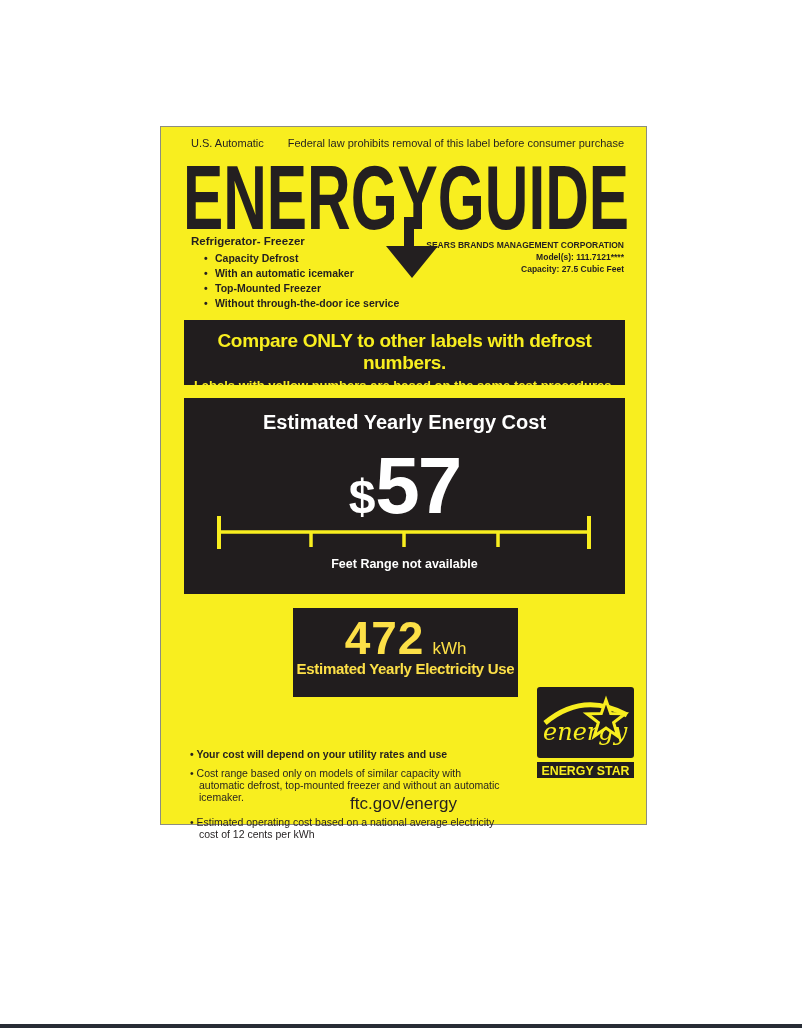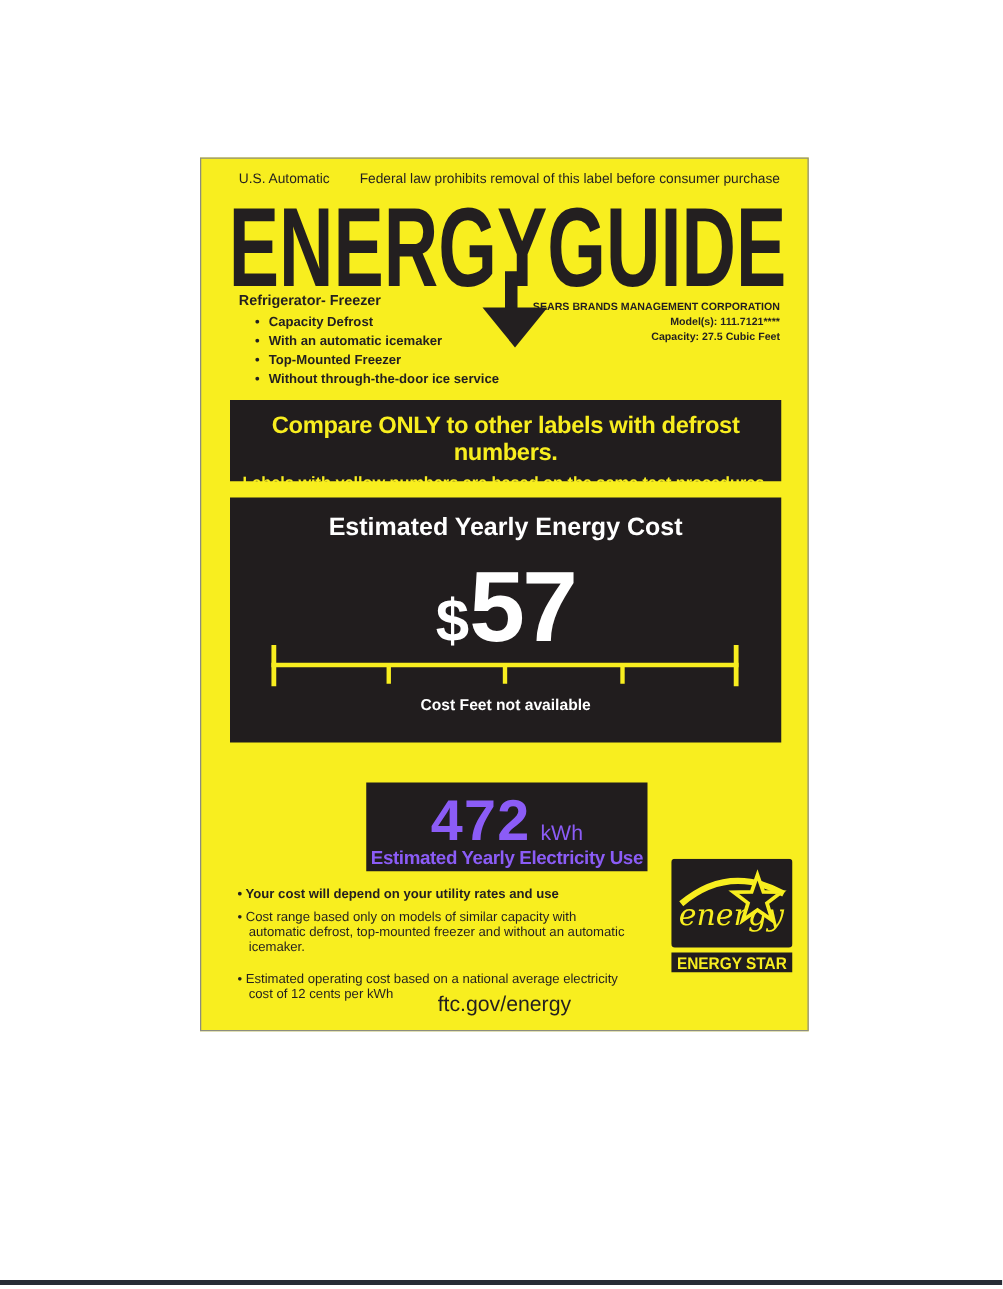--- a/index.html
+++ b/index.html
@@ -31,32 +31,32 @@
     position:absolute;left:23px;top:271px;width:441px;height:196px;
     background:#211d1e;color:#ffffff;text-align:center;
   }
   .cost-title{font-size:20px;font-weight:bold;margin-top:13px;}
   .cost-amount{margin-top:14px;height:76px;display:flex;align-items:baseline;justify-content:center;}
   .cost-currency{font-size:48px;font-weight:bold;line-height:1;}
   .cost-value{font-size:80px;font-weight:bold;line-height:76px;letter-spacing:-2px;}
   .scale-svg{position:absolute;left:33px;top:118px;}
   .range-note{position:absolute;left:0;width:100%;top:159px;font-size:12.5px;font-weight:bold;}
   .kwh-box{
-    position:absolute;left:132px;top:499px;width:225px;height:71px;
-    background:#211d1e;color:#8b5cf6;text-align:center;
+    position:absolute;left:132px;top:481px;width:225px;height:89px;
+    background:#211d1e;color:#fde047;text-align:center;
   }
   .kwh-row{margin-top:9px;display:flex;align-items:baseline;justify-content:center;gap:8px;}
   .kwh-value{font-size:46px;font-weight:bold;line-height:42px;letter-spacing:1px;}
   .kwh-unit{font-size:17px;font-weight:normal;}
   .kwh-caption{font-size:15px;font-weight:bold;margin-top:1px;letter-spacing:-0.3px;}
   .notes{position:absolute;left:26px;top:582px;width:314px;font-size:10.5px;line-height:12px;}
   .note{padding-left:12px;text-indent:-9px;}
   .note::before{content:"• ";}
   .note.bold{font-weight:bold;}
-  .note1{margin-bottom:7px;}
+  .note1{margin-bottom:7px;margin-top:39px;}
   .note2{margin-bottom:13px;}
   .estar-svg{position:absolute;left:376px;top:560px;}
   .footer-url{position:absolute;left:0;width:100%;top:667px;text-align:center;font-size:17px;}
 </style>
 </head>
 <body>
 
 <div class="page">
 
   <div class="label">
@@ -100,21 +100,21 @@
           <span class="cost-value">57</span>
       </div>
       <svg class="scale-svg" width="374" height="40" viewBox="0 0 374 40">
         <line x1="0" y1="16" x2="374" y2="16" stroke="#f8ee1f" stroke-width="3.5"></line>
         <line x1="2" y1="0" x2="2" y2="33" stroke="#f8ee1f" stroke-width="4"></line>
         <line x1="372" y1="0" x2="372" y2="33" stroke="#f8ee1f" stroke-width="4"></line>
         <line x1="94" y1="16" x2="94" y2="31" stroke="#f8ee1f" stroke-width="3.5"></line>
         <line x1="187" y1="16" x2="187" y2="31" stroke="#f8ee1f" stroke-width="3.5"></line>
         <line x1="281" y1="16" x2="281" y2="31" stroke="#f8ee1f" stroke-width="3.5"></line>
       </svg>
-      <div class="range-note">Cost Feet not available</div>
+      <div class="range-note">Feet Range not available</div>
     </div>
 
     <div class="kwh-box">
       <div class="kwh-row">
         <span class="kwh-value">472</span>
         <span class="kwh-unit">kWh</span>
       </div>
       <div class="kwh-caption">Estimated Yearly Electricity Use</div>
     </div>
 

